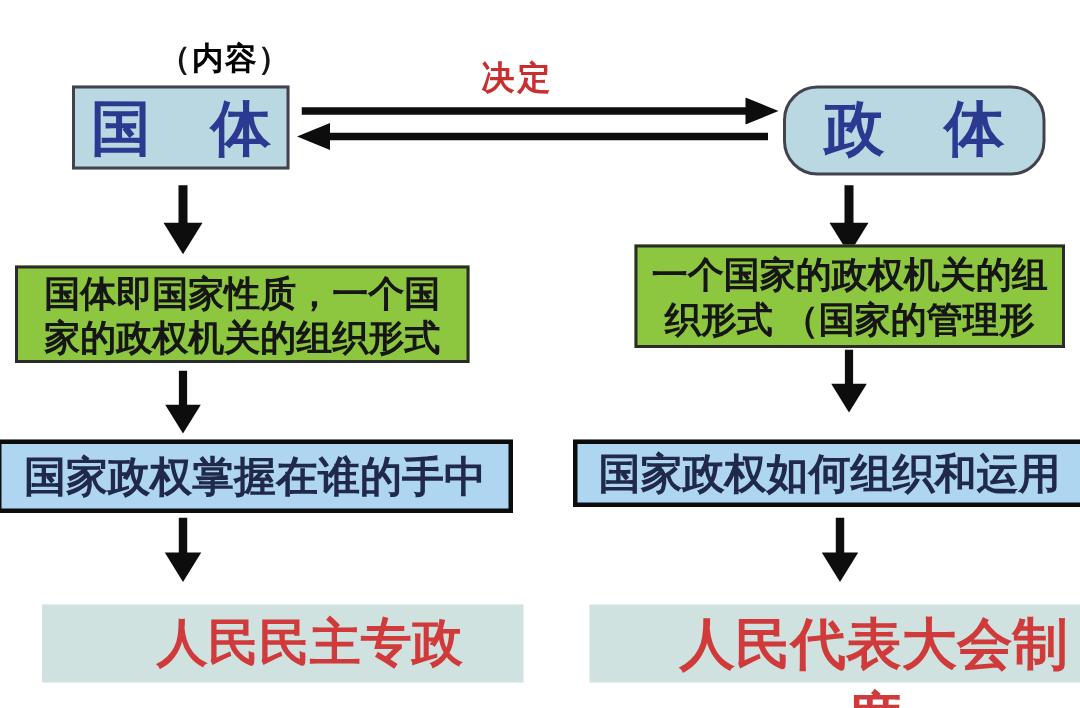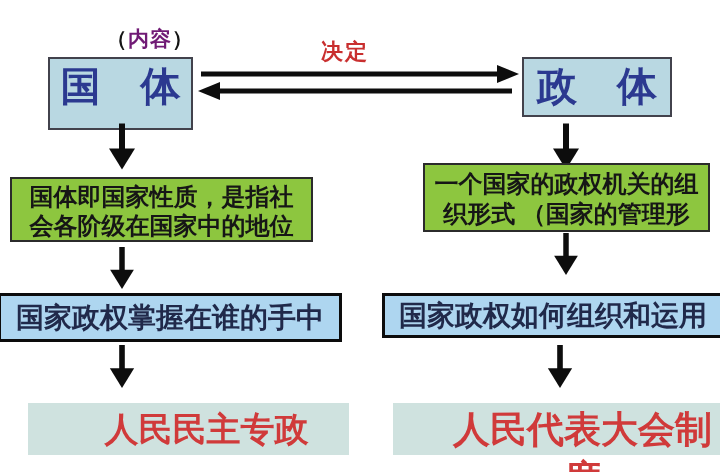--- a/index.html
+++ b/index.html
@@ -3,29 +3,29 @@
 <meta charset="utf-8">
 <style>
   html,body{margin:0;padding:0;background:#fff;}
   .stage{
     position:relative;width:720px;height:472px;background:#ffffff;
     overflow:hidden;font-family:"Liberation Sans","DejaVu Sans",sans-serif;
   }
   .abs{position:absolute;}
   
   .plabel{font-size:21px;font-weight:bold;color:#141414;white-space:nowrap;letter-spacing:1px;}
-  .plabel .red{color:#701a75;}
+  .plabel .red{color:#000000;}
   
   .term-box{
     box-sizing:border-box;background:#b9d8e2;border:2px solid #42424c;
     color:#2b3990;font-size:40px;font-weight:bold;text-align:center;
     line-height:55px;white-space:nowrap;overflow:hidden;
   }
-  .term-left{left:48px;top:57px;width:145px;height:73px;}
-  .term-right{left:522px;top:57px;width:150px;height:60px;}
+  .term-left{left:48px;top:57px;width:145px;height:56px;}
+  .term-right{left:522px;top:57px;width:175px;height:60px;border-radius:23px;}
   
   .rel-label{font-size:22px;font-weight:bold;color:#c92f2f;white-space:nowrap;letter-spacing:2px;}
   
   .def-box{
     box-sizing:border-box;background:#8dc63f;border:2px solid #2b2b2b;
     color:#161616;font-size:24px;font-weight:bold;text-align:center;
     line-height:29px;padding:3px 6px;overflow:hidden;
   }
   .def-left{left:10px;top:177px;width:303px;height:65px;}
   .def-right{left:423px;top:163px;width:287px;height:69px;line-height:30px;padding-top:4px;}
@@ -89,21 +89,21 @@
   </svg>
   <svg class="abs arrow-svg" style="left:552px;top:233px;" width="28" height="42" viewBox="0 0 28 46">
     <rect x="11" y="0" width="6" height="27" fill="#0d0d0d"></rect>
       <polygon points="1,25 27,25 14,46" fill="#0d0d0d"></polygon>
   </svg>
   <svg class="abs arrow-svg" style="left:546px;top:345px;" width="28" height="43" viewBox="0 0 28 46">
     <rect x="11" y="0" width="6" height="27" fill="#0d0d0d"></rect>
       <polygon points="1,25 27,25 14,46" fill="#0d0d0d"></polygon>
   </svg>
 
-  <div class="abs def-box def-left">国体即国家性质，是指社会各阶级在国家中的地位</div>
+  <div class="abs def-box def-left">国体即国家性质，一个国家的政权机关的组织形式</div>
   <div class="abs def-box def-right">一个国家的政权机关的组织形式 （国家的管理形式）</div>
 
   <div class="abs q-box q-left">国家政权掌握在谁的手中</div>
   <div class="abs q-box q-right">国家政权如何组织和运用</div>
 
   <div class="abs ans-box ans-left">
     <div class="ans-text">人民民主专政</div>
   </div>
   <div class="abs ans-box ans-right">
     <div class="ans-text">人民代表大会制度</div>

